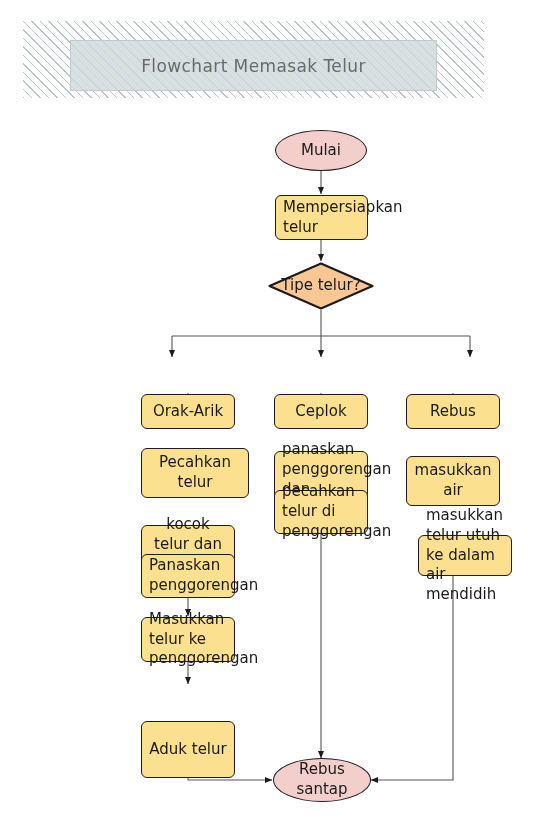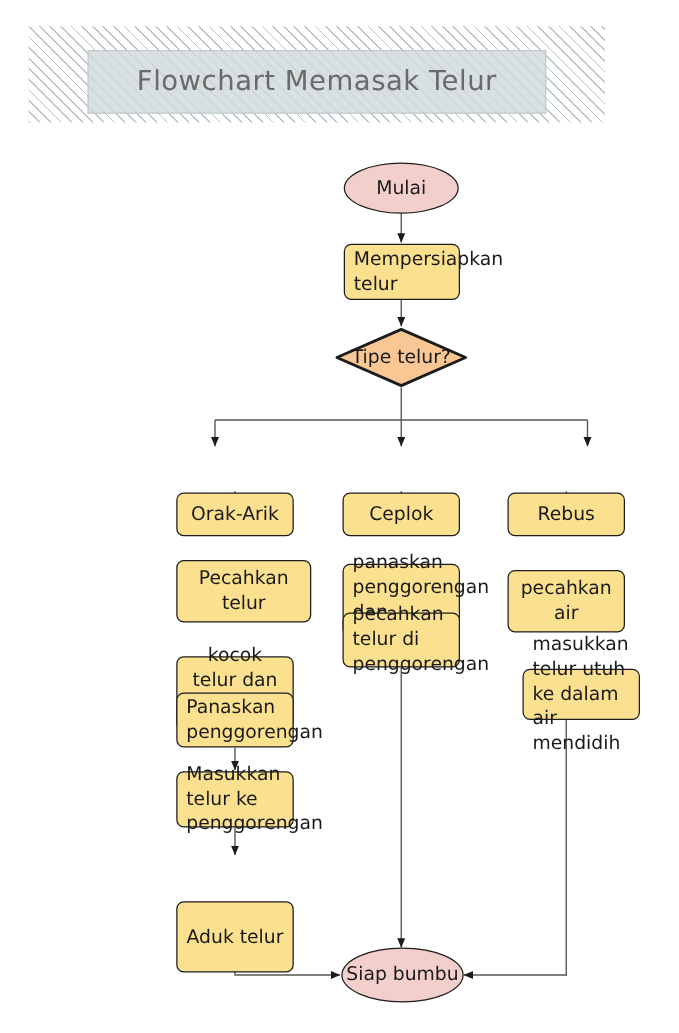--- a/index.html
+++ b/index.html
@@ -39,21 +39,21 @@
     top: 19px;
     width: 367px;
     height: 51px;
     background-color: rgba(209,217,219,0.82);
     border: 1px solid #c2cace;
     display: flex;
     align-items: center;
     justify-content: center;
   }
   #title-text {
-    font-size: 22px;
+    font-size: 17px;
     color: #6a6a6a;
     letter-spacing: 0.4px;
     white-space: nowrap;
     font-weight: 400;
   }
 
   
   #connectors {
     position: absolute;
     left: 0;
@@ -208,22 +208,22 @@
 
 <div class="node process left" style="left:274px; top:420px; width:94px; height:58px;margin-top:31px;">
   <span class="lbl">panaskan penggorengan dan minyak</span>
 </div>
 
 <div class="node process left" style="left:274px; top:490px; width:94px; height:44px;">
   <span class="lbl">pecahkan telur di penggorengan</span>
 </div>
 
 <div class="node process center" style="left:406px; top:420px; width:94px; height:50px;">
-  <span class="lbl">pecahkan air</span>
+  <span class="lbl">masukkan air</span>
 </div>
 
 <div class="node process left" style="left:418px; top:487px; width:94px; height:41px;margin-top:48px;">
   <span class="lbl">masukkan telur utuh ke dalam air mendidih</span>
 </div>
 
 <div class="node terminal" style="left:273px; top:758px; width:98px; height:44px;">
-  <span class="lbl">Siap bumbu</span>
+  <span class="lbl">Rebus santap</span>
 </div>
 
 </body></html>

